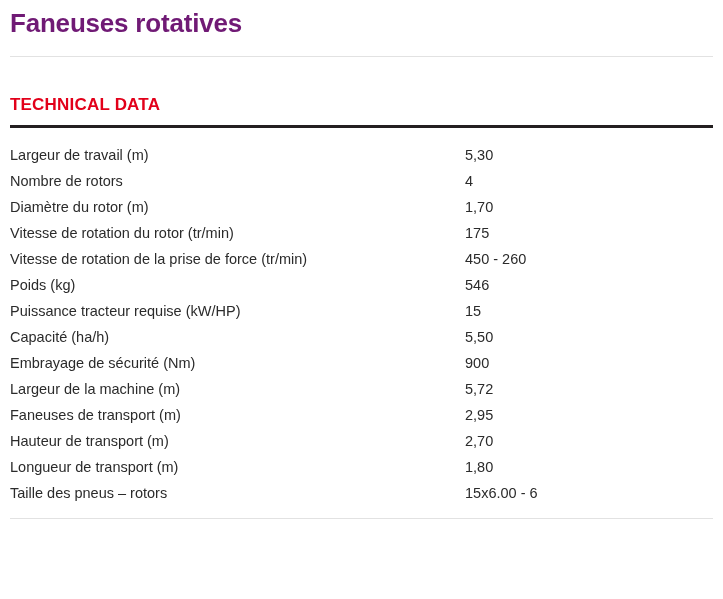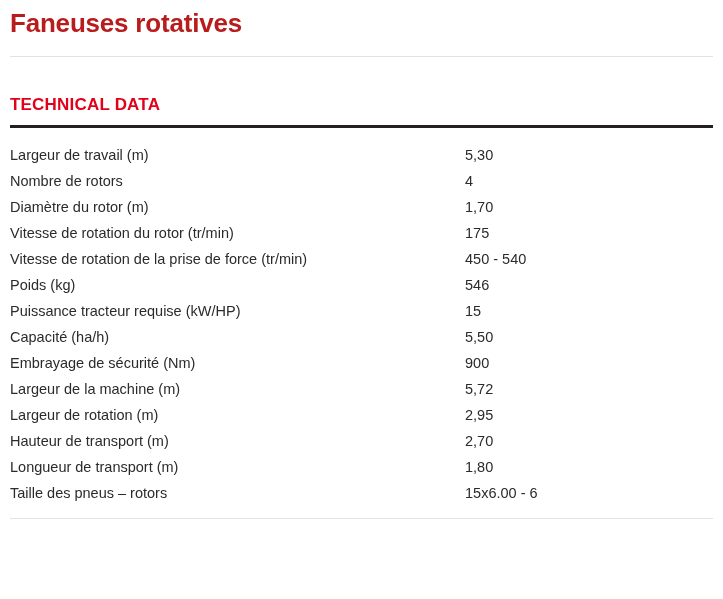--- a/index.html
+++ b/index.html
@@ -18,21 +18,21 @@
     position: relative;
     width: 723px;
     height: 599px;
     box-sizing: border-box;
     padding: 0 10px;
   }
   .product-title {
     font-size: 26px;
     font-weight: bold;
     letter-spacing: -0.2px;
-    color: #b91c1c;
+    color: #701a75;
     margin: 6px 0 16px 0;
     padding: 0;
     line-height: 34px;
   }
   .title-rule {
     border: 0;
     border-top: 1px solid #e2e2e2;
     margin: 16px 0 0 0;
     height: 0;
   }
@@ -106,21 +106,21 @@
       <tr>
         <td class="spec-label">Diamètre du rotor (m)</td>
         <td class="spec-value">1,70</td>
       </tr>
       <tr>
         <td class="spec-label">Vitesse de rotation du rotor (tr/min)</td>
         <td class="spec-value">175</td>
       </tr>
       <tr>
         <td class="spec-label">Vitesse de rotation de la prise de force (tr/min)</td>
-        <td class="spec-value">450 - 540</td>
+        <td class="spec-value">450 - 260</td>
       </tr>
       <tr>
         <td class="spec-label">Poids (kg)</td>
         <td class="spec-value">546</td>
       </tr>
       <tr>
         <td class="spec-label">Puissance tracteur requise (kW/HP)</td>
         <td class="spec-value">15</td>
       </tr>
       <tr>
@@ -129,21 +129,21 @@
       </tr>
       <tr>
         <td class="spec-label">Embrayage de sécurité (Nm)</td>
         <td class="spec-value">900</td>
       </tr>
       <tr>
         <td class="spec-label">Largeur de la machine (m)</td>
         <td class="spec-value">5,72</td>
       </tr>
       <tr>
-        <td class="spec-label">Largeur de rotation (m)</td>
+        <td class="spec-label">Faneuses de transport (m)</td>
         <td class="spec-value">2,95</td>
       </tr>
       <tr>
         <td class="spec-label">Hauteur de transport (m)</td>
         <td class="spec-value">2,70</td>
       </tr>
       <tr>
         <td class="spec-label">Longueur de transport (m)</td>
         <td class="spec-value">1,80</td>
       </tr>

